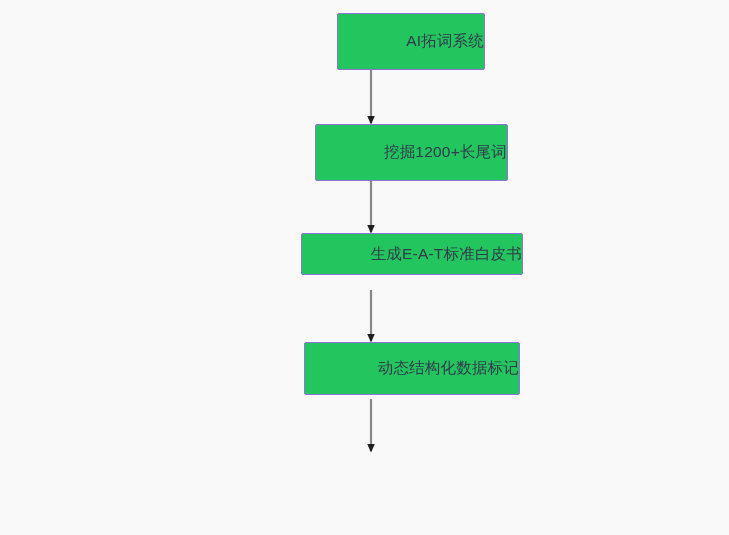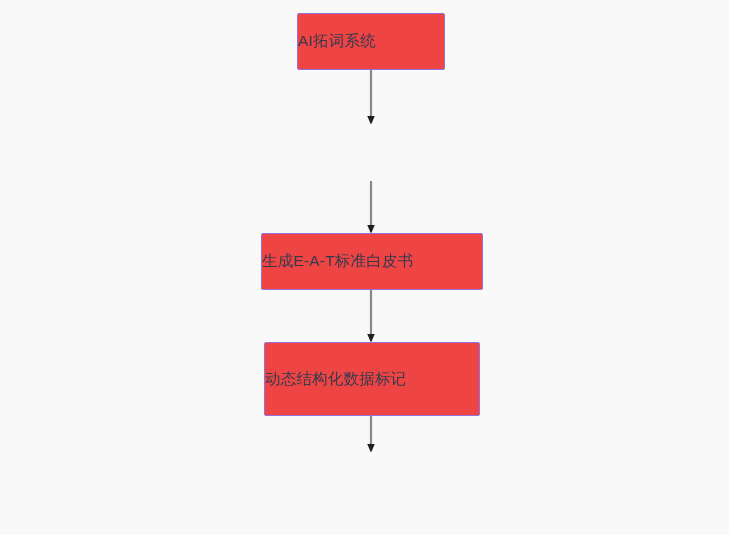--- a/index.html
+++ b/index.html
@@ -22,31 +22,32 @@
     position: absolute;
     top: 0;
     left: 0;
     width: 729px;
     height: 535px;
     pointer-events: none;
   }
   .node {
     position: absolute;
     box-sizing: border-box;
-    background: #ef4444;
+    background: #22c55e;
     border: 1.4px solid #9370db;
     border-radius: 2px;
     display: flex;
     align-items: center;
-    justify-content: flex-start;
+    justify-content: flex-end;
     color: #333a4d;
     font-size: 15.5px;
     line-height: 1.2;
     letter-spacing: 0.2px;
     white-space: nowrap;
+    margin-left: 40px;
   }
   .node-label {
     display: block;
   }
 </style>
 </head>
 <body>
 
 <div id="flowchart">
 
@@ -67,23 +68,26 @@
     </g>
     <g>
       <line x1="371" y1="399" x2="371" y2="451" stroke="#888888" stroke-width="2.2" marker-end="url(#arrowhead)"></line>
     </g>
   </svg>
 
   <div class="node" style="left:297px; top:13px; width:148px; height:57px;">
     <span class="node-label">AI拓词系统</span>
   </div>
 
+  <div class="node" style="left:275px; top:124px; width:193px; height:57px;">
+    <span class="node-label">挖掘1200+长尾词</span>
+  </div>
 
-  <div class="node" style="left:261px; top:233px; width:222px; height:57px;">
+  <div class="node" style="left:261px; top:233px; width:222px; height:42px;">
     <span class="node-label">生成E-A-T标准白皮书</span>
   </div>
 
-  <div class="node" style="left:264px; top:342px; width:216px; height:74px;font-family:Liberation Serif, serif;">
+  <div class="node" style="left:264px; top:342px; width:216px; height:53px;font-family:Liberation Serif, serif;">
     <span class="node-label">动态结构化数据标记</span>
   </div>
 
 
 </div>
 
 </body></html>

